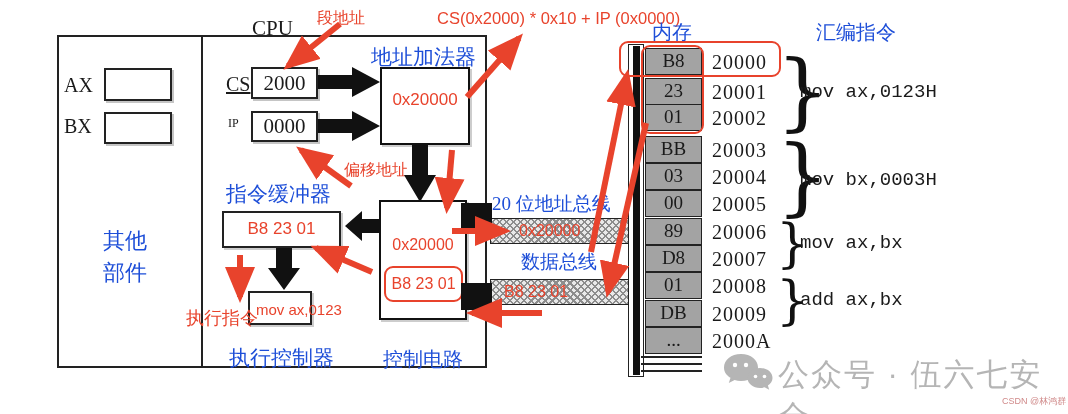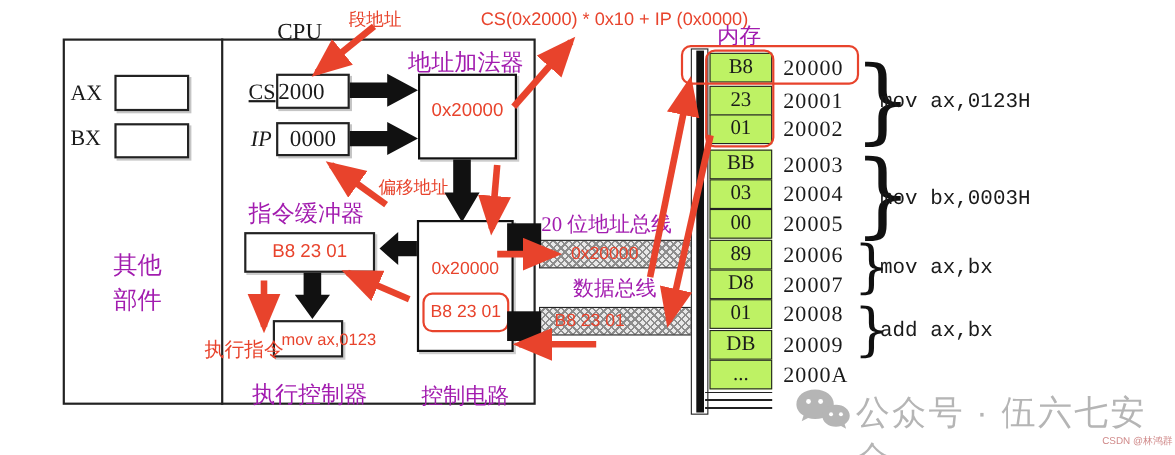--- a/index.html
+++ b/index.html
@@ -4,22 +4,22 @@
 <style>
   html,body{margin:0;padding:0;background:#fff;}
   #canvas{position:relative;width:1068px;height:414px;background:#ffffff;overflow:hidden;
           font-family:"Liberation Serif",serif;color:#1a1a1a;}
   .abs{position:absolute;}
   .serif{font-family:"Liberation Serif",serif;}
   .mono{font-family:"Liberation Mono","DejaVu Sans Mono",monospace;}
   .sansred{font-family:"Liberation Sans",sans-serif;color:#e8432c;}
   .box{border:2px solid #222;background:#fff;box-sizing:border-box;}
   .shadowbox{box-shadow:2px 2px 0 rgba(90,90,90,.35);}
-  .cnlabel{font-family:"Liberation Serif",serif;color:#a21caf;}
-  .cell{border:1.6px solid #222;background:#bef264;box-sizing:border-box;width:57px;height:27px;
+  .cnlabel{font-family:"Liberation Serif",serif;color:#1d4ed8;}
+  .cell{border:1.6px solid #222;background:#a3a3a3;box-sizing:border-box;width:57px;height:27px;
         text-align:center;font-size:19px;line-height:23px;}
   .addr{font-size:20px;letter-spacing:1px;}
   .redbox{border:2.5px solid #e8432c;border-radius:9px;box-sizing:border-box;background:transparent;}
   .bus{border:1.6px solid #222;box-sizing:border-box;
        background:
          repeating-linear-gradient(45deg,#8d8d8d 0 1.6px,rgba(0,0,0,0) 1.6px 5px),
          repeating-linear-gradient(-45deg,#8d8d8d 0 1.6px,rgba(0,0,0,0) 1.6px 5px),
          #e9e9e9;}
   .brace{font-family:"DejaVu Serif",serif;color:#111;line-height:1;}
   svg{position:absolute;left:0;top:0;pointer-events:none;}
@@ -35,24 +35,24 @@
 
   <div class="abs serif" style="left:64px;top:74px;font-size:20px;">AX</div>
   <div class="abs box shadowbox" style="left:104px;top:68px;width:68px;height:33px;"></div>
   <div class="abs serif" style="left:64px;top:115px;font-size:20px;">BX</div>
   <div class="abs box shadowbox" style="left:104px;top:112px;width:68px;height:32px;"></div>
 
   <div class="abs cnlabel" style="left:103px;top:226px;font-size:22px;">其他</div>
   <div class="abs cnlabel" style="left:103px;top:258px;font-size:22px;">部件</div>
 
   <div class="abs serif" style="left:226px;top:73px;font-size:20px;text-decoration:underline;">CS</div>
-  <div class="abs box shadowbox" style="left:251px;top:67px;width:67px;height:32px;text-align:left;">
+  <div class="abs box shadowbox" style="left:251px;top:67px;width:67px;height:32px;text-align:center;">
     <span class="serif" style="font-size:21px;line-height:28px;">2000</span>
   </div>
-  <div class="abs serif" style="left:228px;top:116px;font-size:20px;font-style:italic;">IP</div>
+  <div class="abs serif" style="left:228px;top:116px;font-size:12px;">IP</div>
   <div class="abs box shadowbox" style="left:251px;top:111px;width:67px;height:31px;text-align:center;">
     <span class="serif" style="font-size:21px;line-height:27px;">0000</span>
   </div>
 
   <div class="abs cnlabel" style="left:371px;top:43px;font-size:21px;">地址加法器</div>
   <div class="abs" style="left:380px;top:67px;width:90px;height:78px;border:2.5px solid #111;box-sizing:border-box;background:#fff;box-shadow:2px 2px 0 rgba(90,90,90,.3);"></div>
   <div class="abs sansred" style="left:380px;top:90px;width:90px;text-align:center;font-size:17px;">0x20000</div>
 
   <div class="abs cnlabel" style="left:226px;top:180px;font-size:21px;">指令缓冲器</div>
   <div class="abs box" style="left:222px;top:211px;width:119px;height:37px;box-shadow:2px 2px 0 rgba(90,90,90,.3);"></div>
@@ -105,20 +105,21 @@
   <div class="abs serif addr" style="left:712px;top:193px;">20005</div>
   <div class="abs serif addr" style="left:712px;top:221px;">20006</div>
   <div class="abs serif addr" style="left:712px;top:248px;">20007</div>
   <div class="abs serif addr" style="left:712px;top:275px;">20008</div>
   <div class="abs serif addr" style="left:712px;top:303px;">20009</div>
   <div class="abs serif addr" style="left:712px;top:330px;">2000A</div>
 
   <div class="abs redbox" style="left:619px;top:41px;width:162px;height:36px;"></div>
   <div class="abs redbox" style="left:641px;top:45px;width:63px;height:89px;"></div>
 
+  <div class="abs cnlabel" style="left:816px;top:19px;font-size:20px;">汇编指令</div>
   <div class="abs brace" style="left:776px;top:49px;font-size:84px;">}</div>
   <div class="abs brace" style="left:776px;top:134px;font-size:84px;">}</div>
   <div class="abs brace" style="left:776px;top:217px;font-size:52px;">}</div>
   <div class="abs brace" style="left:776px;top:274px;font-size:52px;">}</div>
   <div class="abs mono" style="left:800px;top:81px;font-size:19px;">mov ax,0123H</div>
   <div class="abs mono" style="left:800px;top:169px;font-size:19px;">mov bx,0003H</div>
   <div class="abs mono" style="left:800px;top:232px;font-size:19px;">mov ax,bx</div>
   <div class="abs mono" style="left:800px;top:289px;font-size:19px;">add ax,bx</div>
 
   <svg width="1068" height="414" viewBox="0 0 1068 414">

